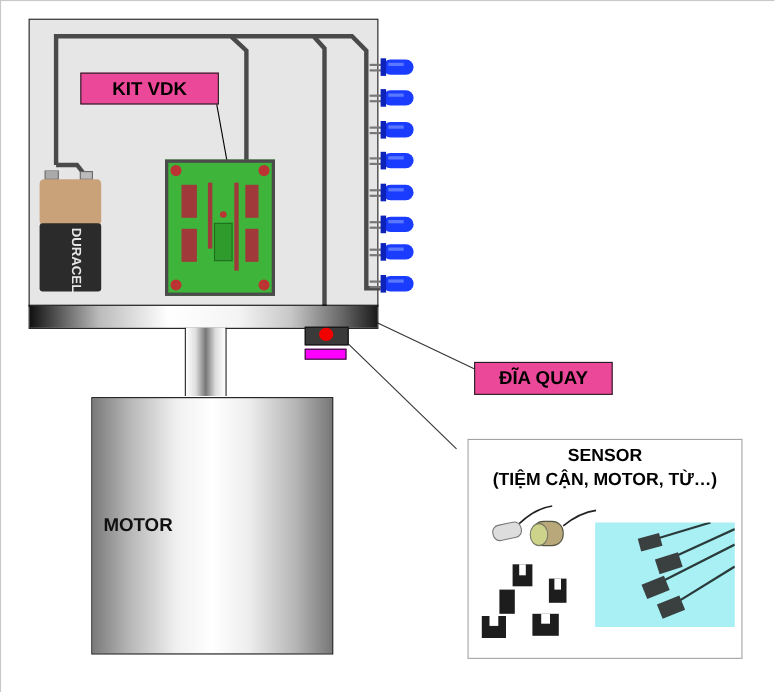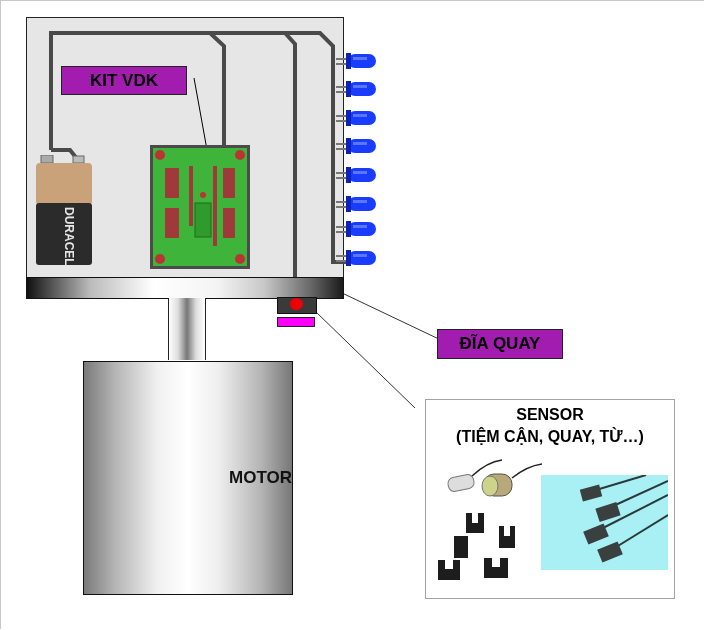--- a/index.html
+++ b/index.html
@@ -5,25 +5,25 @@
   html,body{margin:0;padding:0;}
   body{width:705px;height:630px;background:#fff;position:relative;overflow:hidden;font-family:"Liberation Sans",sans-serif;}
   .frame{position:absolute;left:0;top:0;width:703px;height:628px;border-top:1px solid #c8c8c8;border-left:1px solid #c8c8c8;}
   .box{position:absolute;left:26px;top:17px;width:316px;height:260px;background:#e6e6e6;border:1px solid #222;}
   .disk{position:absolute;left:26px;top:277px;width:316px;height:20px;border:1px solid #111;
     background:linear-gradient(to right,#111 0%,#555 8%,#bbb 20%,#fff 40%,#f4f4f4 60%,#c8c8c8 75%,#666 90%,#1a1a1a 100%);}
   .shaft{position:absolute;left:168px;top:298px;width:36px;height:62px;border-left:1px solid #222;border-right:1px solid #222;
     background:linear-gradient(to right,#fff 0%,#ddd 25%,#777 50%,#ddd 75%,#fff 100%);}
   .motor{position:absolute;left:83px;top:361px;width:208px;height:232px;border:1px solid #111;
     background:linear-gradient(to right,#7a7a7a 0%,#b5b5b5 15%,#f0f0f0 35%,#ffffff 50%,#eeeeee 65%,#b5b5b5 85%,#777 100%);
-    display:flex;align-items:center;justify-content:flex-end;}
+    display:flex;align-items:center;justify-content:flex-start;padding-left:10px;}
   .motor-label{font-weight:bold;font-size:17px;color:#111;}
-  .label-box{position:absolute;background:#a21caf;border:1px solid #222;display:flex;align-items:center;justify-content:center;font-weight:bold;color:#000;}
+  .label-box{position:absolute;background:#ec4899;border:1px solid #222;display:flex;align-items:center;justify-content:center;font-weight:bold;color:#000;margin-left:12px;}
   .kit-label{left:61px;top:66px;width:124px;height:27px;font-size:17px;}
-  .disk-label{left:437px;top:329px;width:124px;height:28px;font-size:17px;}
+  .disk-label{left:419px;top:329px;width:124px;height:28px;font-size:17px;}
   .sensor-box{position:absolute;left:425px;top:399px;width:248px;height:198px;border:1px solid #a3a3a3;background:#fff;}
   .sensor-title{position:absolute;left:0;right:0;top:5px;text-align:center;font-weight:bold;font-size:16px;line-height:20px;color:#000;}
   .sensor-sub{position:absolute;left:0;right:0;top:27px;text-align:center;font-weight:bold;font-size:16px;line-height:20px;color:#000;white-space:nowrap;}
   .sensor-photo-cyan{position:absolute;left:115px;top:75px;width:127px;height:95px;background:#a8f0f4;}
   .battery{position:absolute;left:35px;top:155px;width:58px;height:111px;}
   .pcb{position:absolute;left:150px;top:145px;width:100px;height:124px;background:#3fb43a;border:3px solid #4b4b4b;box-sizing:border-box;}
   .sensor-body{position:absolute;left:277px;top:297px;width:38px;height:15px;background:#3a3a3a;border:1px solid #111;}
   .sensor-dot{position:absolute;left:290px;top:298px;width:13px;height:12px;border-radius:50%;background:#f20000;}
   .magnet{position:absolute;left:277px;top:317px;width:36px;height:8px;background:#ff00ff;border:1px solid #222;}
   svg.overlay{position:absolute;left:0;top:0;}
@@ -147,21 +147,21 @@
 
 <div class="shaft"></div>
 <div class="motor">
   <span class="motor-label">MOTOR</span>
 </div>
 
 <div class="label-box disk-label">ĐĨA QUAY</div>
 
 <div class="sensor-box">
   <div class="sensor-title">SENSOR</div>
-  <div class="sensor-sub">(TIỆM CẬN, QUAY, TỪ…)</div>
+  <div class="sensor-sub">(TIỆM CẬN, MOTOR, TỪ…)</div>
   <svg style="position:absolute;left:16px;top:58px;" width="100" height="44" viewBox="0 0 100 44">
     <path d="M30 18 Q45 4 60 2" stroke="#222" stroke-width="1.5" fill="none"></path>
     <path d="M70 20 Q85 8 100 6" stroke="#222" stroke-width="1.5" fill="none"></path>
     <rect x="6" y="18" width="26" height="14" rx="6" fill="#ddd" stroke="#777" transform="rotate(-12 19 25)"></rect>
     <rect x="42" y="16" width="28" height="22" rx="10" fill="#b9a97a" stroke="#554"></rect>
     <ellipse cx="48" cy="28" rx="8" ry="10" fill="#cdd38a" stroke="#776"></ellipse>
   </svg>
   <svg style="position:absolute;left:8px;top:108px;" width="110" height="80" viewBox="0 0 110 80">
     <g fill="#1d1d1d">
       <rect x="32" y="5" width="18" height="20"></rect>

